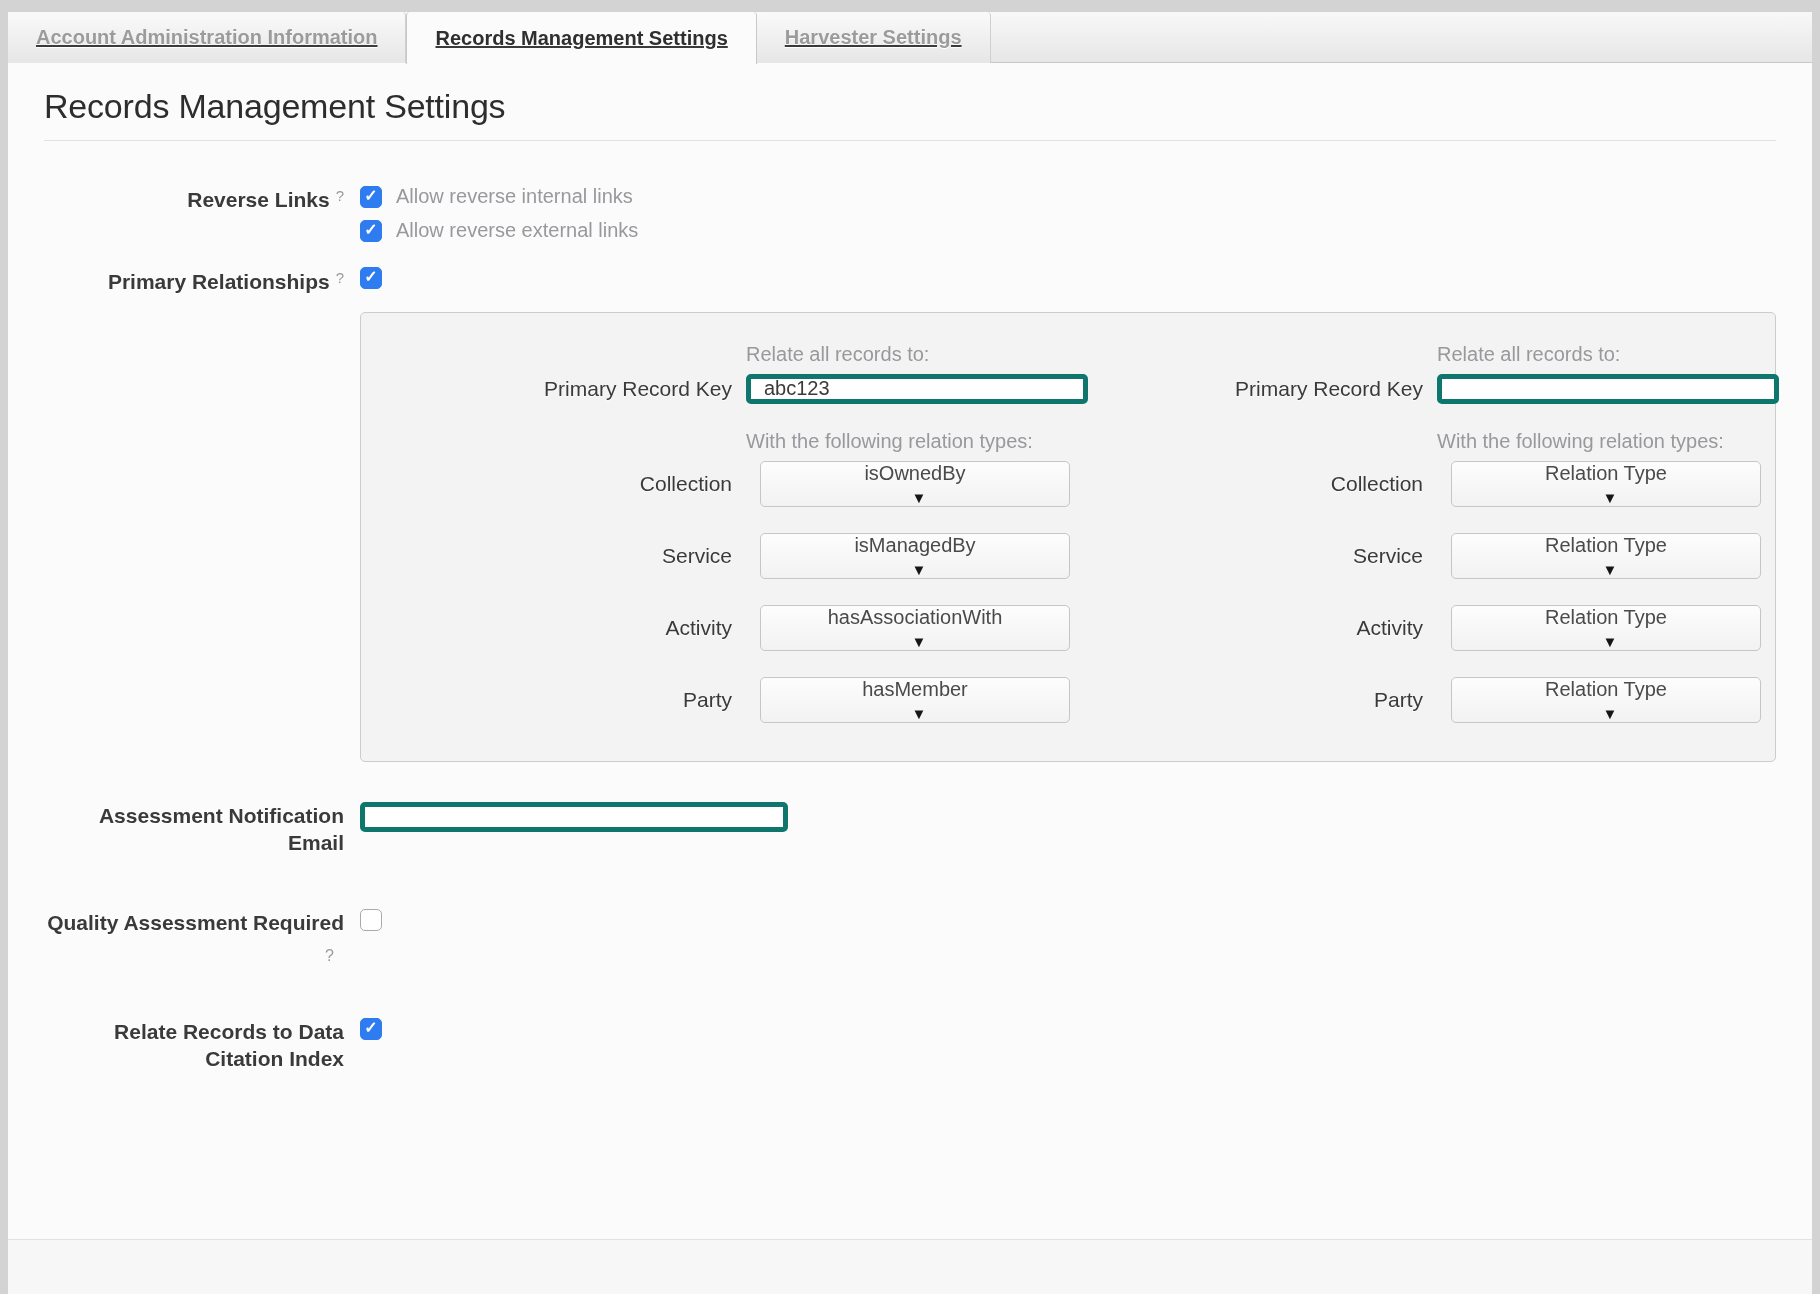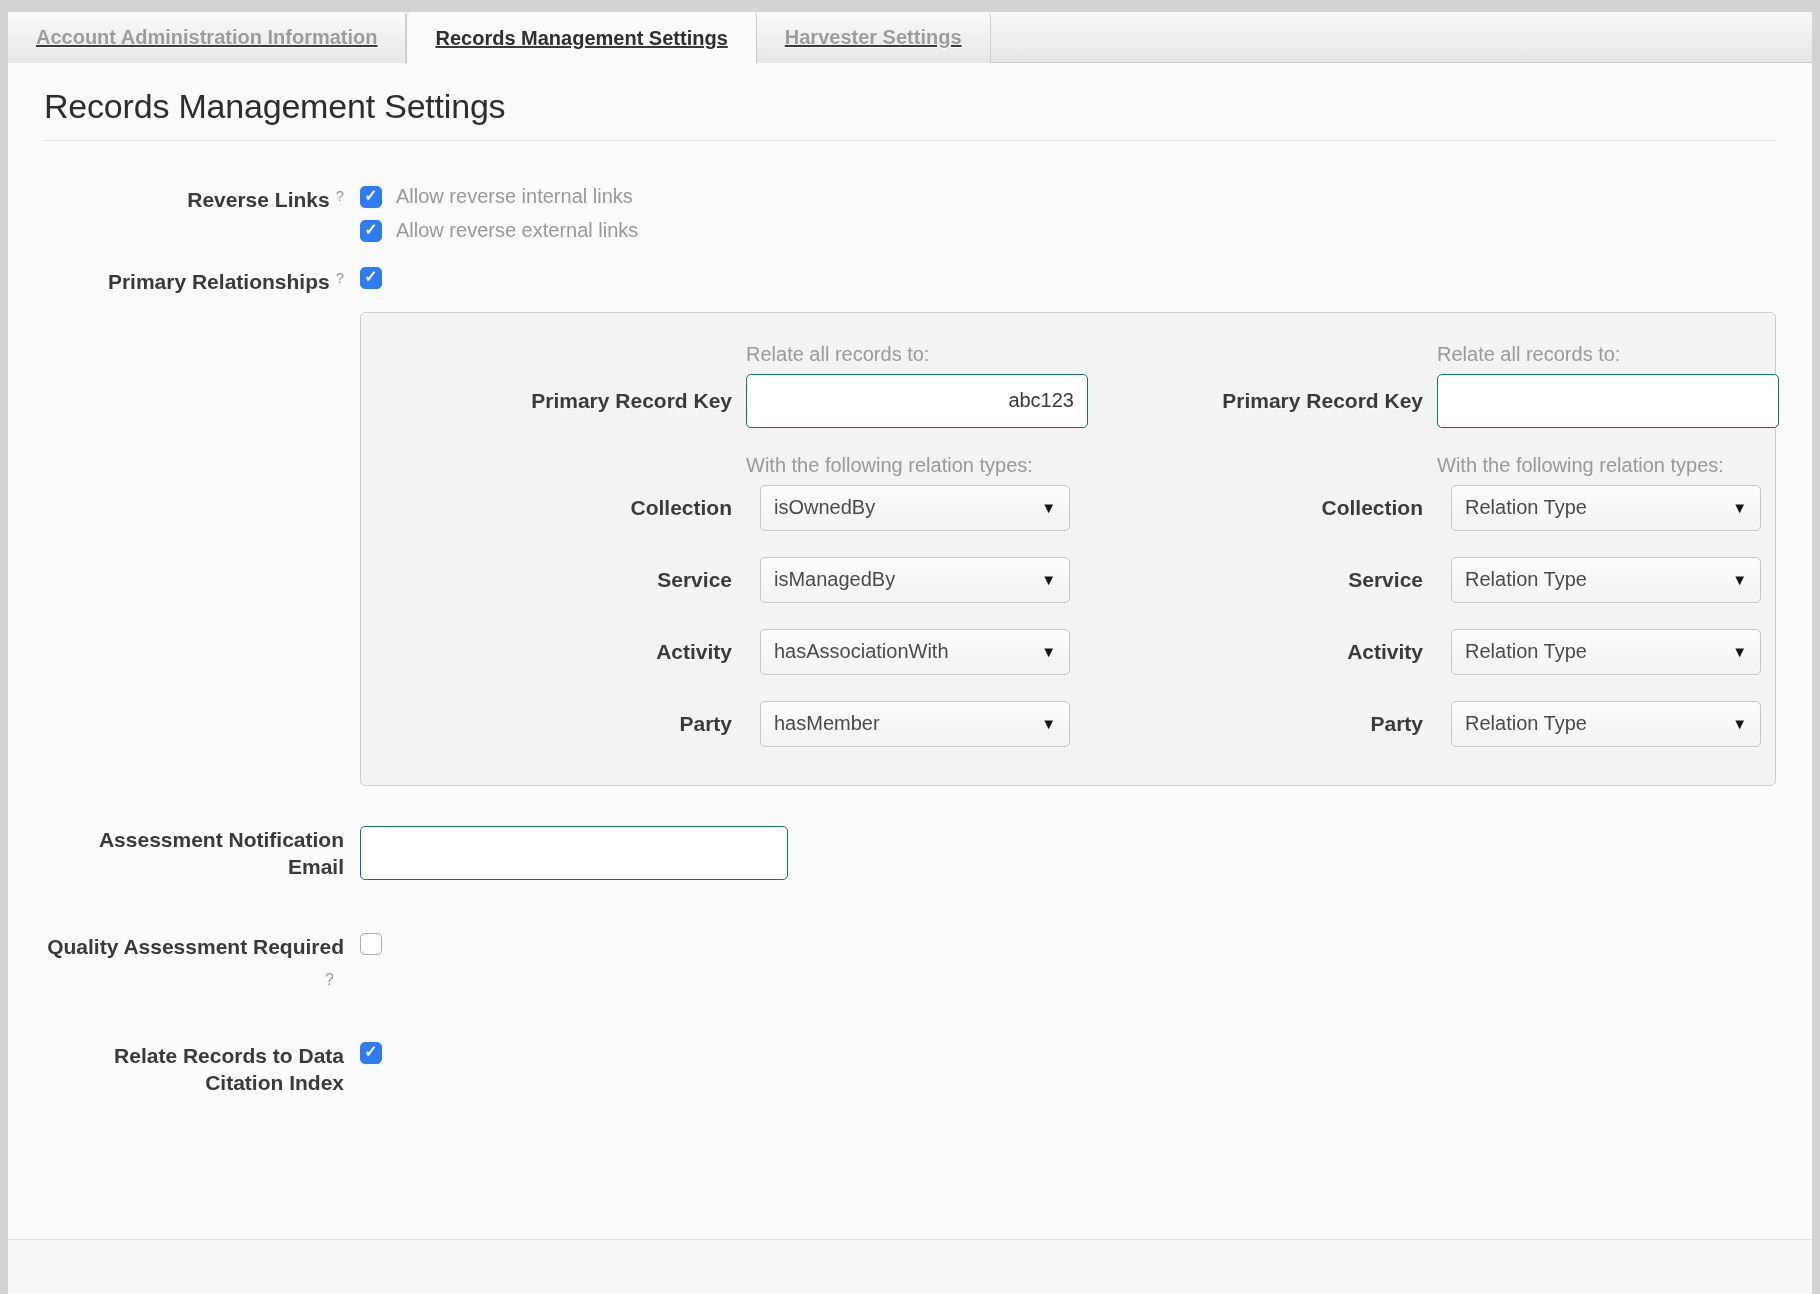--- a/index.html
+++ b/index.html
@@ -141,53 +141,53 @@
   .panel-cols {
     display:flex;
     justify-content:space-between;
     padding-right:86px;
   }
   .pcol { width:700px; }
   .prow { display:flex; align-items:center; margin-bottom:0; }
   .plabel {
     width:335px;
     text-align:right;
-    font-weight:bold;
+    font-weight:normal;
     font-size:21px;
     color:#3a3a3a;
     margin-right:14px;
     text-shadow:0 1px 0 #fcfcfc;
     flex:0 0 auto;
   }
   .pcol .phead { margin:0 0 8px 349px; }
   .pcol .spacer { height:26px; }
   .tin {
-    width:342px; height:54px;
-    border:1px solid #0f766e;
+    width:342px; height:30px;
+    border:5px solid #0f766e;
     border-radius:5px;
     background:#ffffff;
     font-family:"Liberation Sans", sans-serif;
     font-size:20px;
     color:#3a3a3a;
     padding:0 13px;
     outline:none;
-    text-align:right;
   }
   .select {
     width:310px; height:46px;
     border:1px solid #c6c6c6;
     border-radius:5px;
     background:linear-gradient(#fdfdfd,#f2f2f2);
     display:flex;
     align-items:center;
     justify-content:space-between;
     padding:0 13px;
     font-size:20px;
     color:#4a4a4a;
     cursor:pointer;
+    flex-direction:column;
   }
   .select .arrow { color:#161616; font-size:15px; margin-left:8px; }
   .relrow { margin-bottom:26px;gap:14px; }
   .relrow:last-child { margin-bottom:0; }
 
   
   .mt-panelgap { margin-top:62px; }
   .mt-big { margin-top:52px; }
   .mt-med { margin-top:40px; }
   .email-input { width:428px; }

